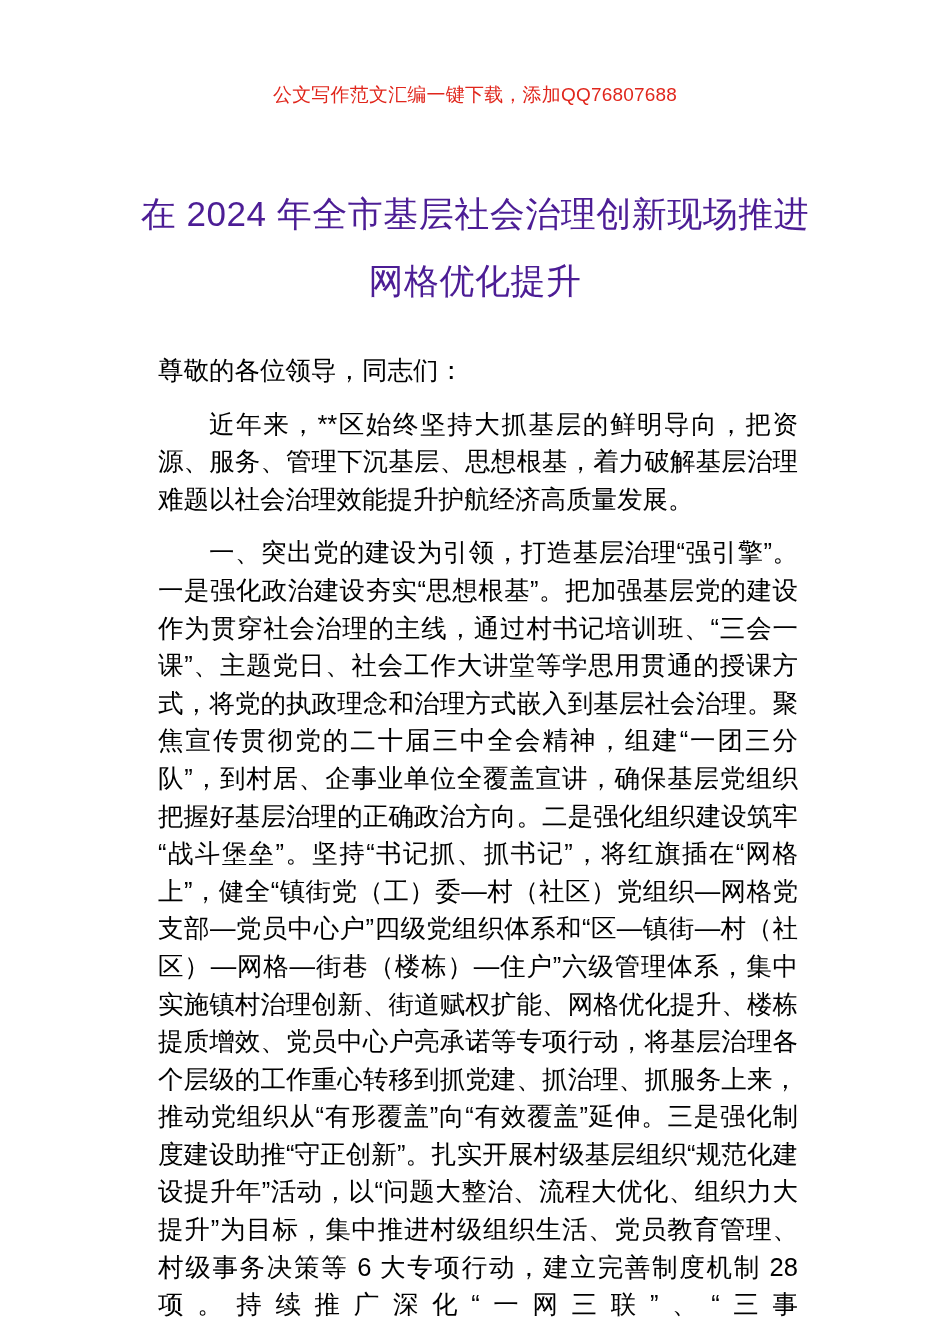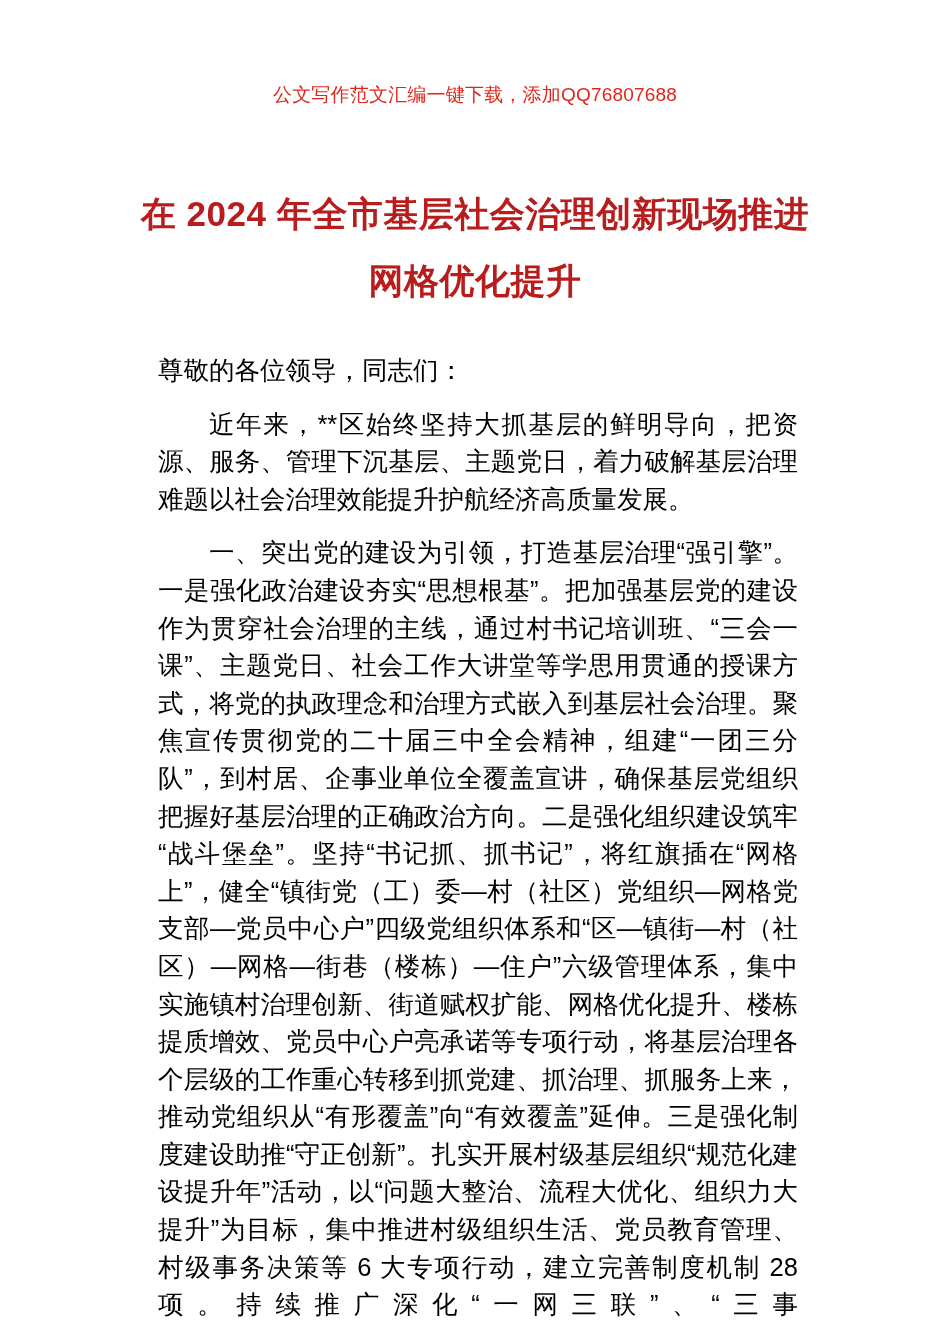--- a/index.html
+++ b/index.html
@@ -43,23 +43,23 @@
 
   
   .doc-title {
     position: absolute;
     top: 180px;
     left: 118px;
     width: 714px;
     text-align: center;
     font-size: 35px;
     line-height: 67px;
-    font-weight: 700;
+    font-weight: 400;
     letter-spacing: 0.5px;
-    color: #b91c1c;
+    color: #4c1d95;
   }
   .doc-title .title-line {
     display: block;
   }
 
   
   .doc-body {
     position: absolute;
     top: 336px;
     left: 142px;
@@ -93,17 +93,17 @@
 
   <div class="promo-header">公文写作范文汇编一键下载，添加QQ76807688</div>
 
   <div class="doc-title">
     <span class="title-line">在 2024 年全市基层社会治理创新现场推进</span>
     <span class="title-line">网格优化提升</span>
   </div>
 
   <div class="doc-body">
     <p>尊敬的各位领导，同志们：</p>
-    <p class="indent">近年来，**区始终坚持大抓基层的鲜明导向，把资源、服务、管理下沉基层、主题党日，着力破解基层治理难题以社会治理效能提升护航经济高质量发展。</p>
+    <p class="indent">近年来，**区始终坚持大抓基层的鲜明导向，把资源、服务、管理下沉基层、思想根基，着力破解基层治理难题以社会治理效能提升护航经济高质量发展。</p>
     <p class="indent last-line">一、突出党的建设为引领，打造基层治理“强引擎”。一是强化政治建设夯实“思想根基”。把加强基层党的建设作为贯穿社会治理的主线，通过村书记培训班、“三会一课”、主题党日、社会工作大讲堂等学思用贯通的授课方式，将党的执政理念和治理方式嵌入到基层社会治理。聚焦宣传贯彻党的二十届三中全会精神，组建“一团三分队”，到村居、企事业单位全覆盖宣讲，确保基层党组织把握好基层治理的正确政治方向。二是强化组织建设筑牢“战斗堡垒”。坚持“书记抓、抓书记”，将红旗插在“网格上”，健全“镇街党（工）委—村（社区）党组织—网格党支部—党员中心户”四级党组织体系和“区—镇街—村（社区）—网格—街巷（楼栋）—住户”六级管理体系，集中实施镇村治理创新、街道赋权扩能、网格优化提升、楼栋提质增效、党员中心户亮承诺等专项行动，将基层治理各个层级的工作重心转移到抓党建、抓治理、抓服务上来，推动党组织从“有形覆盖”向“有效覆盖”延伸。三是强化制度建设助推“守正创新”。扎实开展村级基层组织“规范化建设提升年”活动，以“问题大整治、流程大优化、组织力大提升”为目标，集中推进村级组织生活、党员教育管理、村级事务决策等 6 大专项行动，建立完善制度机制 28 项。持续推广深化“一网三联”、“三事</p>
   </div>
 
 </div>
 
 </body></html>

